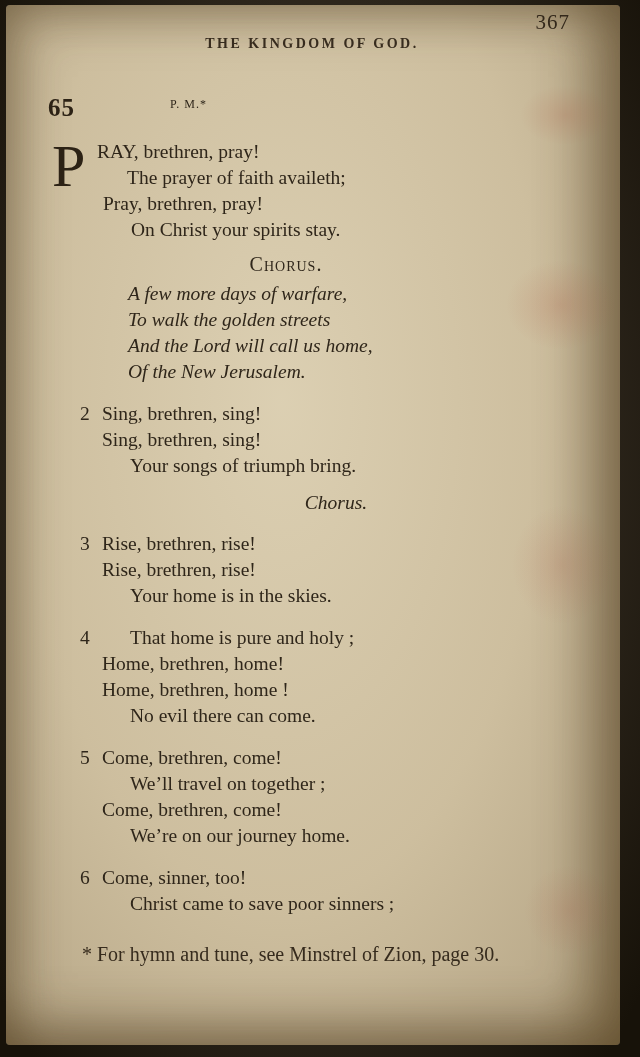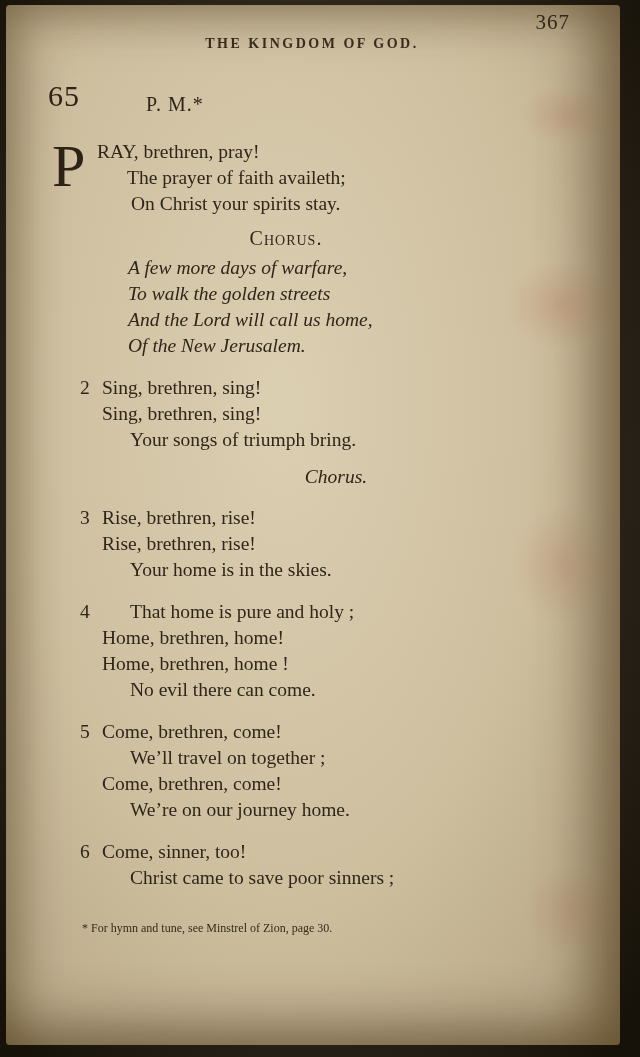--- a/index.html
+++ b/index.html
@@ -56,27 +56,27 @@
   }
   .page-number {
     position: absolute; right: 2px; top: 4px;
     font-size: 21px; letter-spacing: 1px;
     color: #33281b;
   }
 
   
   .hymn-head { position: relative; margin-top: 26px; height: 44px; }
   .hymn-number {
-    position: absolute; left: -4px; top: 0;
-    font-size: 30px; font-weight: 400; letter-spacing: 1px;
+    position: absolute; left: -4px; top: 12px;
+    font-size: 25px; font-weight: 700; letter-spacing: 1px;
     color: #2c2215;
   }
   .hymn-meter {
-    display: block; margin-left: 94px; padding-top: 8px;
-    font-size: 20px; letter-spacing: 1px;
+    display: block; margin-left: 118px; padding-top: 8px;
+    font-size: 12px; letter-spacing: 1px;
   }
 
   .line { white-space: nowrap; }
 
   
   .verse-first { position: relative; margin-top: 12px; }
   .dropcap {
     position: absolute; left: 0; top: 1px;
     font-size: 60px; line-height: 52px; font-weight: 500;
     color: #2c2215;
@@ -107,21 +107,21 @@
     text-align: center;
     position: relative; left: 24px;
     font-style: italic;
     height: 24px; line-height: 24px;
   }
   .after-ref { margin-top: 10px; }
 
   .footnote {
     margin-top: 24px;
     margin-left: 30px;
-    font-size: 12px;
+    font-size: 20px;
     color: #362b1d;
   }
 </style>
 </head>
 <body>
 
 <div class="photo">
   <div class="page">
     <div class="stain s1"></div>
     <div class="stain s2"></div>
@@ -137,20 +137,21 @@
 
       <div class="hymn-head">
         <span class="hymn-number">65</span>
         <span class="hymn-meter">P. M.*</span>
       </div>
 
       <div class="verse verse-first">
         <span class="dropcap">P</span>
         <div class="line v1-l1">RAY, brethren, pray!</div>
         <div class="line v1-l2">The prayer of faith availeth;</div>
+        <div class="line v1-l3">Pray, brethren, pray!</div>
         <div class="line v1-l4">On Christ your spirits stay.</div>
       </div>
 
       <div class="chorus-heading">Chorus.</div>
 
       <div class="chorus">
         <div class="line">A few more days of warfare,</div>
         <div class="line">To walk the golden streets</div>
         <div class="line">And the Lord will call us home,</div>
         <div class="line">Of the New Jerusalem.</div>

